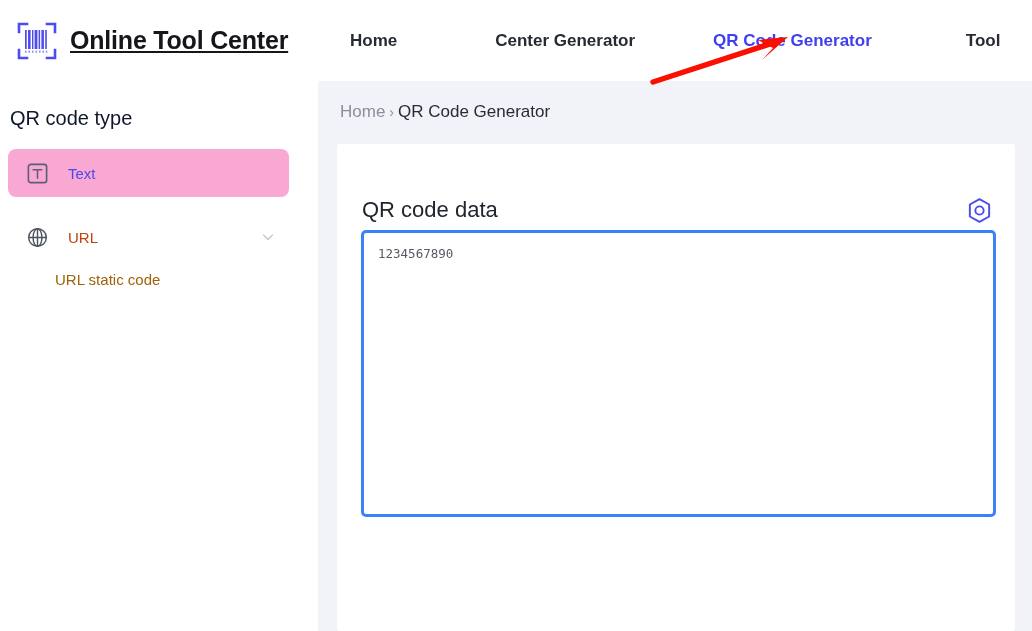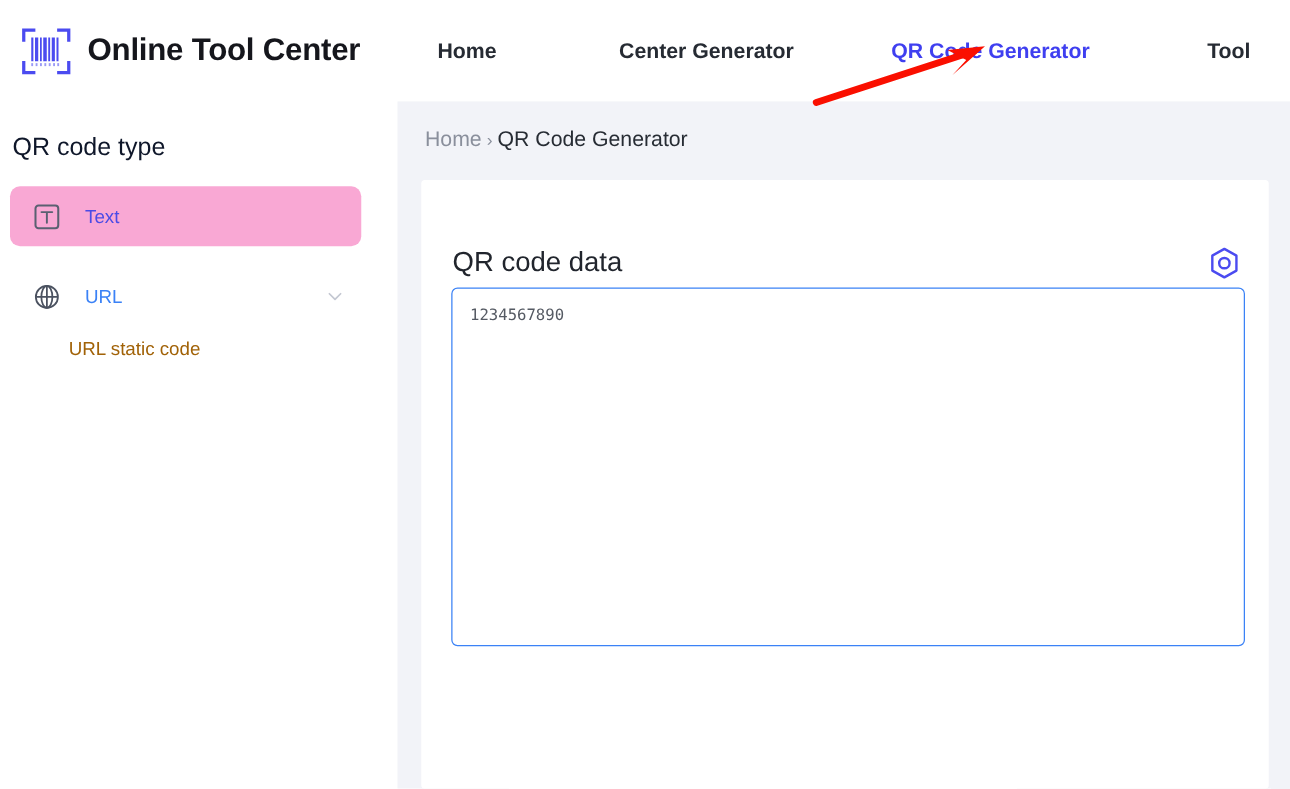--- a/index.html
+++ b/index.html
@@ -30,20 +30,21 @@
     margin-left: 16px;
     width: 300px;
   }
   .brand-icon { width: 42px; height: 42px; flex: none; }
   .brand-name {
     font-size: 25px;
     font-weight: bold;
     color: #15161c;
     letter-spacing: -0.2px;
     white-space: nowrap;
+    text-decoration: underline;
   }
   .nav {
     display: flex;
     align-items: center;
     margin-left: 34px;
     gap: 0;
   }
   .nav-item {
     font-size: 17px;
     font-weight: bold;
@@ -88,21 +89,21 @@
     height: 48px;
     margin: 0 29px 0 8px;
     padding: 0 14px 0 18px;
     border-radius: 8px;
     cursor: pointer;
   }
   .side-item.active { background: #f9a8d4; }
   .side-item .icon { width: 24px; height: 24px; flex: none; display: flex; align-items: center; }
   .side-item .label {
     font-size: 15px;
-    color: #3b82f6;
+    color: #c2410c;
     margin-left: 18px;
     flex: 1;
   }
   .side-item.active .label { color: #4b4be6; }
   .side-item .chev { width: 14px; height: 14px; flex: none; }
   .side-item.gap { margin-top: 16px; }
   .side-subitem {
     font-size: 15px;
     color: #a16207;
     padding: 10px 0 10px 55px;
@@ -143,21 +144,21 @@
     font-size: 22px;
     color: #21252d;
     font-weight: normal;
   }
   .config-icon { width: 27px; height: 27px; cursor: pointer; }
 
   .qr-textarea {
     position: absolute;
     left: 24px; top: 86px;
     width: 635px; height: 287px;
-    border: 1px solid #3b82f6;
+    border: 3px solid #3b82f6;
     border-radius: 5px;
     background: #ffffff;
     resize: none;
     outline: none;
     padding: 12px 14px;
     font-family: "DejaVu Sans Mono", monospace;
     font-size: 12.5px;
     color: #555a63;
     line-height: 1.5;
   }

